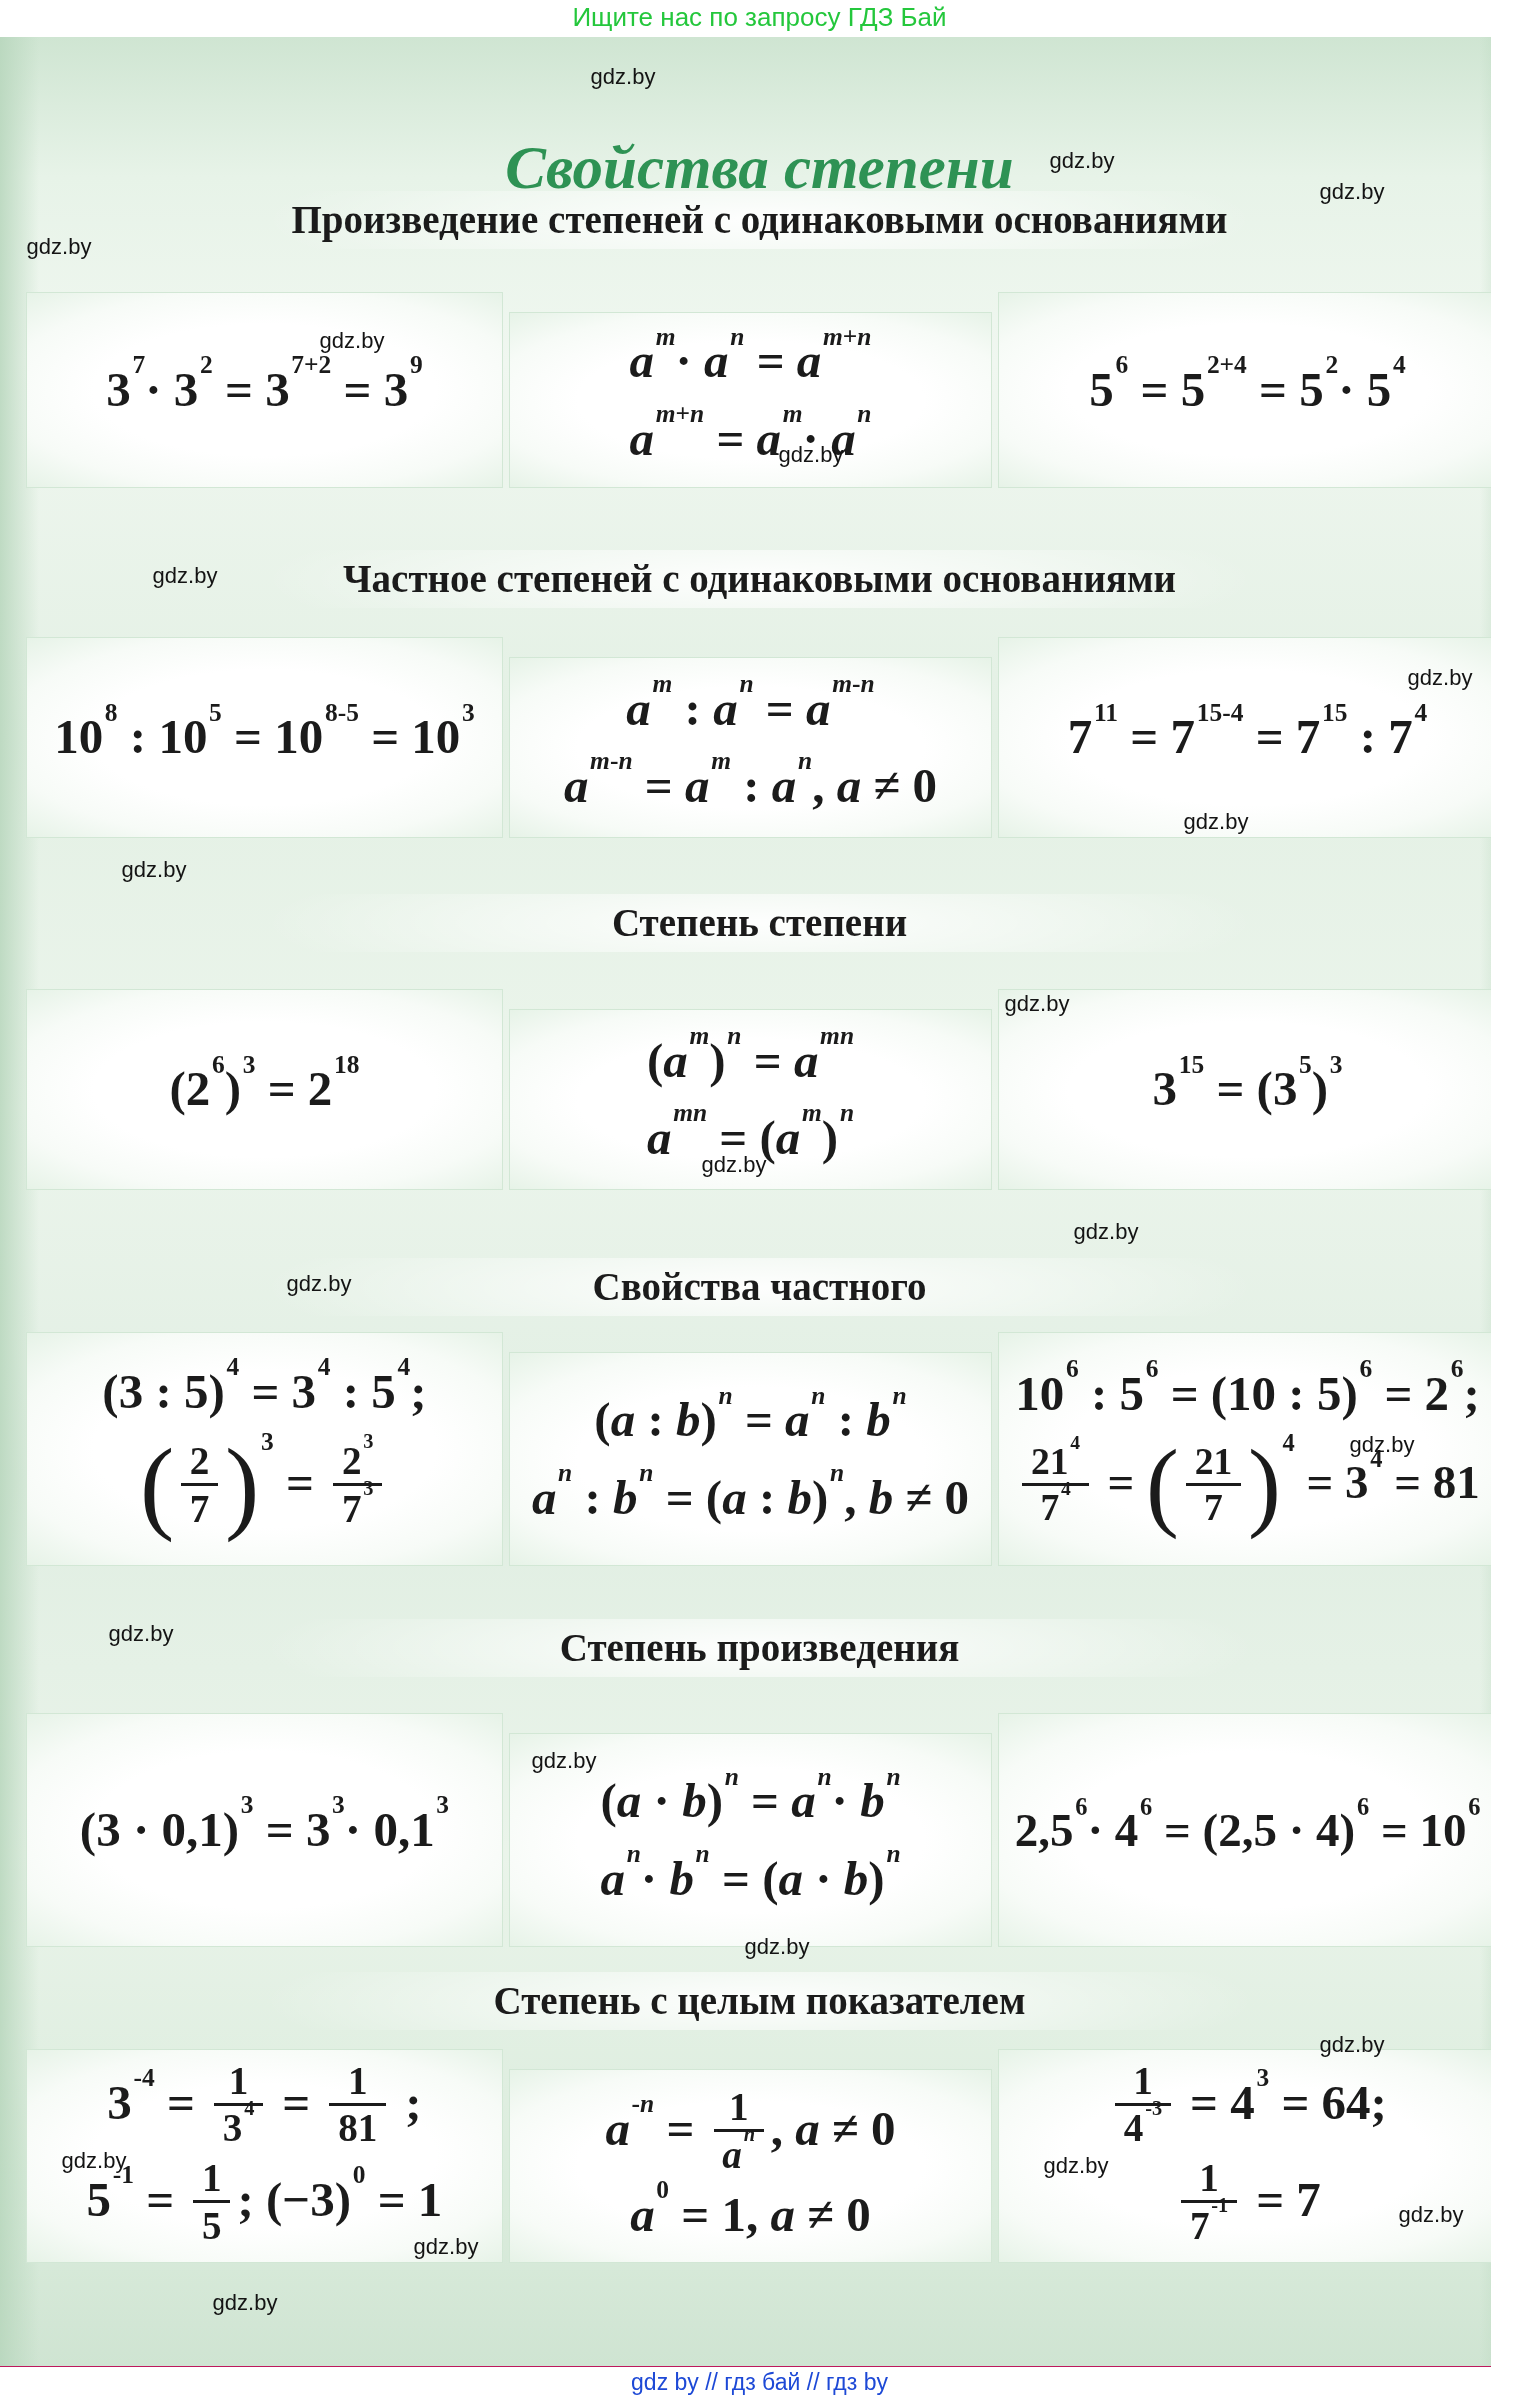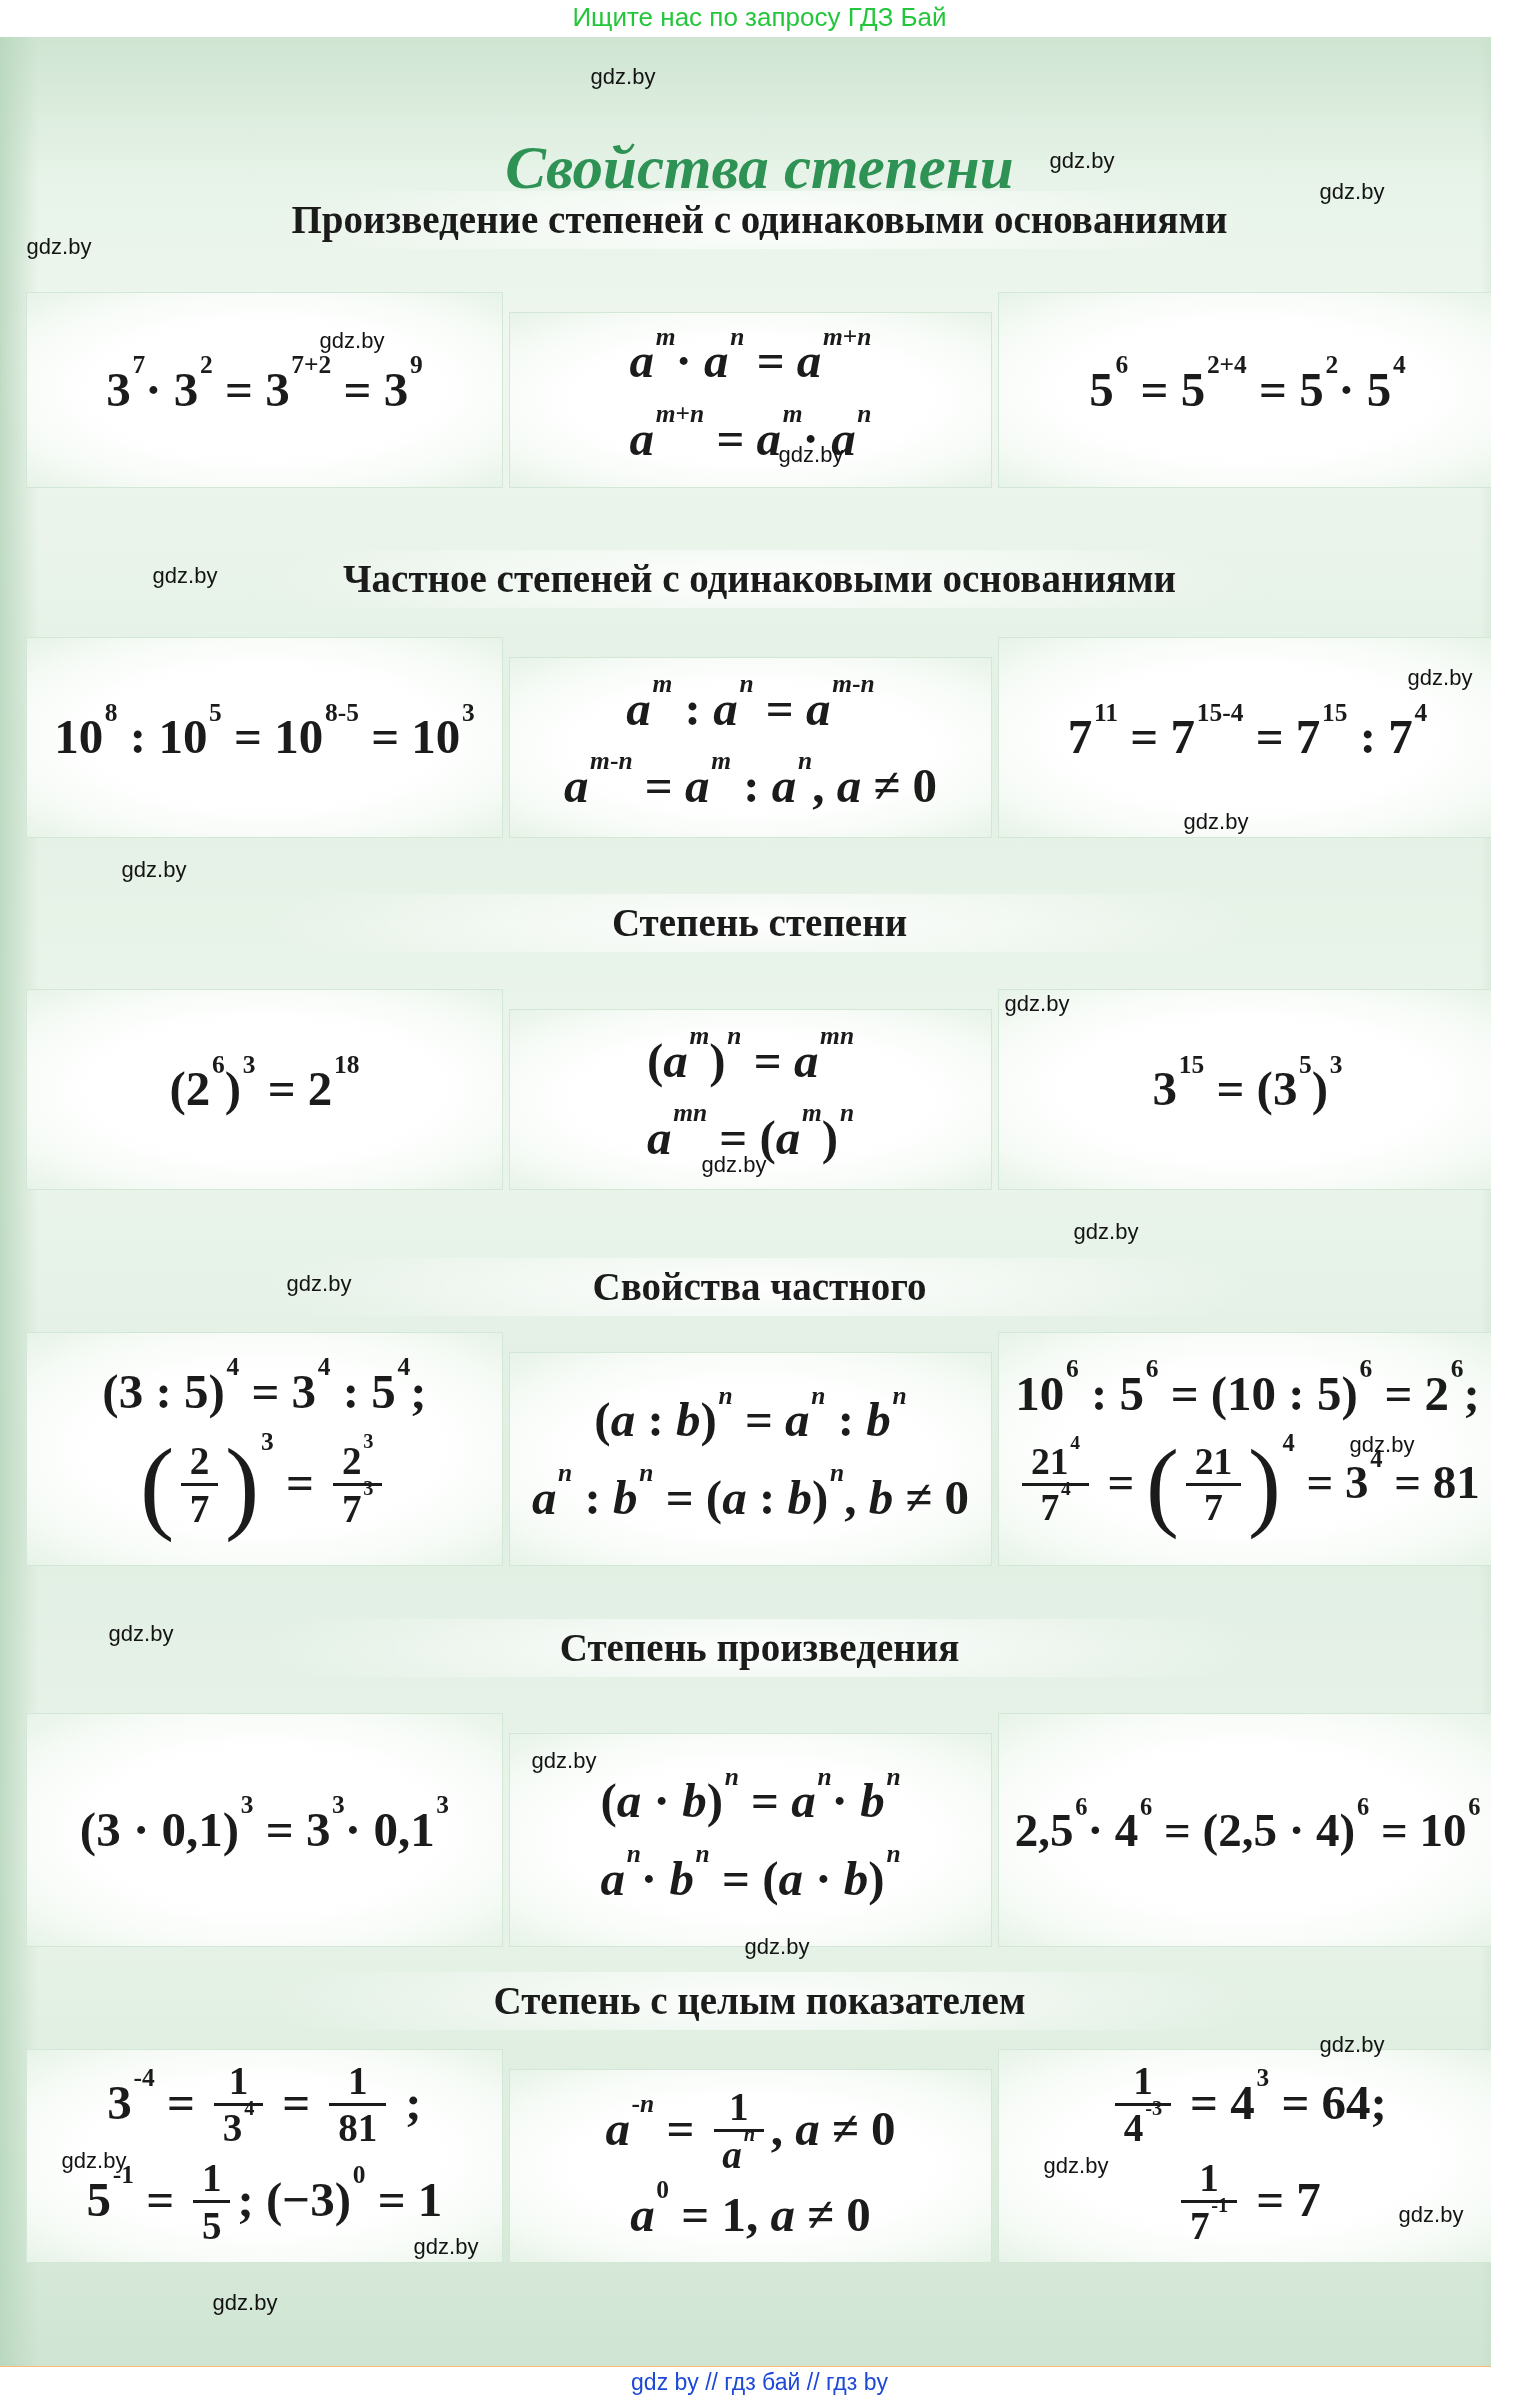--- a/index.html
+++ b/index.html
@@ -1,16 +1,16 @@
 <!DOCTYPE html>
 <html style="font-size:14px"><head>
 <meta charset="utf-8">
 <style>
   html,body{margin:0;padding:0;background:#ffffff;}
-  #page{position:relative;width:1491px;height:2401px;background:#fdba74;overflow:hidden;
+  #page{position:relative;width:1491px;height:2401px;background:#be185d;overflow:hidden;
         font-family:"Liberation Serif","DejaVu Serif",serif;color:#1b1b1b;}
   
   .banner{position:absolute;top:0;left:0;width:1519px;height:37px;line-height:35px;text-align:center;
           font-family:"Liberation Sans","DejaVu Sans",sans-serif;font-size:26px;color:#24c73c;background:#ffffff;}
   
   .sheet{position:absolute;top:37px;left:0;width:1519px;height:2329px;
          background:
            linear-gradient(90deg, rgba(183,214,188,.85) 0px, rgba(183,214,188,0) 39px),
            linear-gradient(270deg, rgba(183,214,188,.85) 0px, rgba(183,214,188,0) 39px),
            linear-gradient(180deg,#cfe5d2 0%,#e7f3e8 6%,#f0f7f0 14%,#e3f0e4 30%,#ecf5ec 46%,#e0eee2 62%,#eaf4ea 78%,#d9ebdb 94%,#cfe4d2 100%);}

